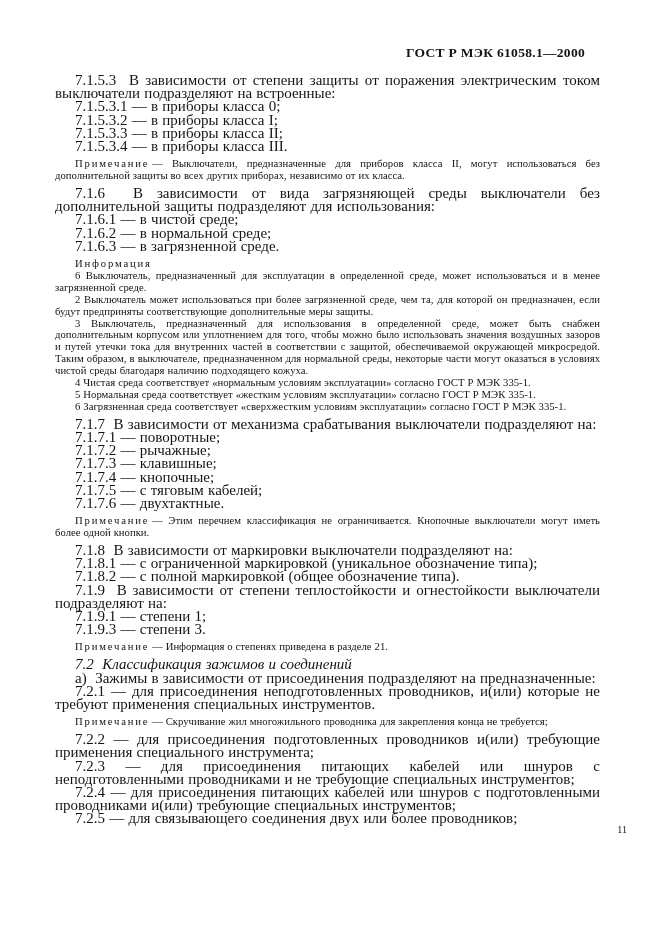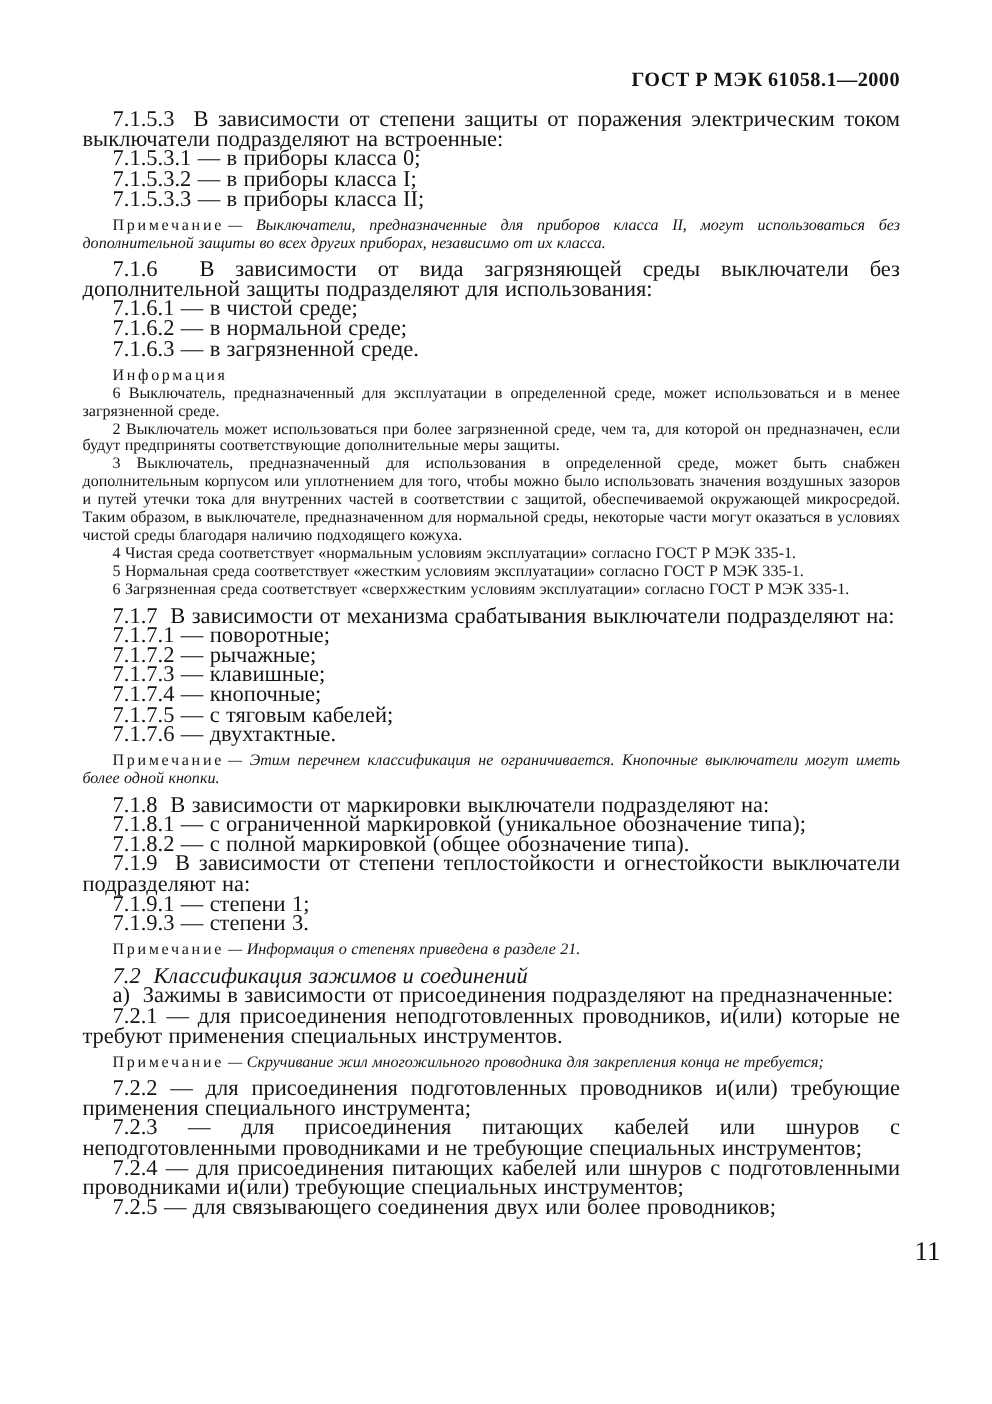--- a/index.html
+++ b/index.html
@@ -11,21 +11,21 @@
     position: relative;
     width: 661px;
     height: 936px;
     font-family: "Liberation Serif", "DejaVu Serif", serif;
     color: #141414;
     overflow: hidden;
   }
   .running-header {
     position: absolute;
     top: 45px;
-    left: 55px;
+    left: 40px;
     width: 545px;
     text-align: right;
     font-weight: bold;
     font-size: 13.5px;
     letter-spacing: 0.3px;
     white-space: nowrap;
   }
   .doc-body {
     position: absolute;
     top: 74px;
@@ -55,41 +55,41 @@
     text-align: left;
   }
   p.gap {
     margin-top: 5px;
   }
   .spaced {
     letter-spacing: 1.8px;
   }
   .note-text {
     margin-left: 0.25em;
-    font-style: italic;
   }
   .page-number {
     position: absolute;
     top: 824px;
     left: 55px;
     width: 572px;
     text-align: right;
-    font-size: 18px;
+    font-size: 10px;
   }
 </style>
 </head>
 <body>
 
 <div class="running-header">ГОСТ Р МЭК 61058.1—2000</div>
 
 <div class="doc-body">
     <p class="blk para">7.1.5.3&nbsp; В зависимости от степени защиты от поражения электрическим током выключатели подразделяют на встроенные:</p>
     <p class="blk item">7.1.5.3.1 — в приборы класса 0;</p>
     <p class="blk item">7.1.5.3.2 — в приборы класса I;</p>
     <p class="blk item">7.1.5.3.3 — в приборы класса II;</p>
+    <p class="blk item">7.1.5.3.4 — в приборы класса III.</p>
     <p class="blk note gap"><span class="spaced">Примечание</span><span class="note-text">— Выключатели, предназначенные для приборов класса II, могут использоваться без дополнительной защиты во всех других приборах, независимо от их класса.</span></p>
     <p class="blk para gap">7.1.6&nbsp; В зависимости от вида загрязняющей среды выключатели без дополнительной защиты подразделяют для использования:</p>
     <p class="blk item">7.1.6.1 — в чистой среде;</p>
     <p class="blk item">7.1.6.2 — в нормальной среде;</p>
     <p class="blk item">7.1.6.3 — в загрязненной среде.</p>
     <p class="blk notes-header gap"><span class="spaced">Информация</span></p>
     <p class="blk note">6 Выключатель, предназначенный для эксплуатации в определенной среде, может использоваться и в менее загрязненной среде.</p>
     <p class="blk note">2 Выключатель может использоваться при более загрязненной среде, чем та, для которой он предназна­чен, если будут предприняты соответствующие дополнительные меры защиты.</p>
     <p class="blk note">3 Выключатель, предназначенный для использования в определенной среде, может быть снабжен дополнительным корпусом или уплотнением для того, чтобы можно было использовать значения воздушных зазоров и путей утечки тока для внутренних частей в соответствии с защитой, обеспечиваемой окружающей микросредой. Таким образом, в выключателе, предназначенном для нормальной среды, некоторые части могут оказаться в условиях чистой среды благодаря наличию подходящего кожуха.</p>
     <p class="blk note">4 Чистая среда соответствует «нормальным условиям эксплуатации» согласно ГОСТ Р МЭК 335-1.</p>

